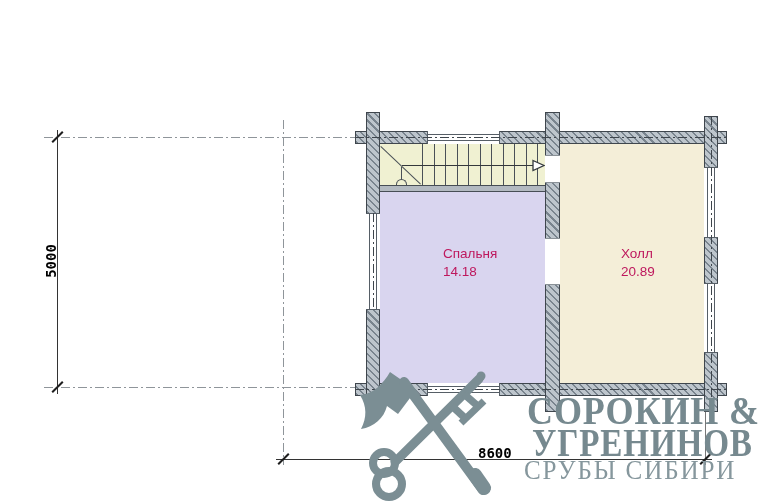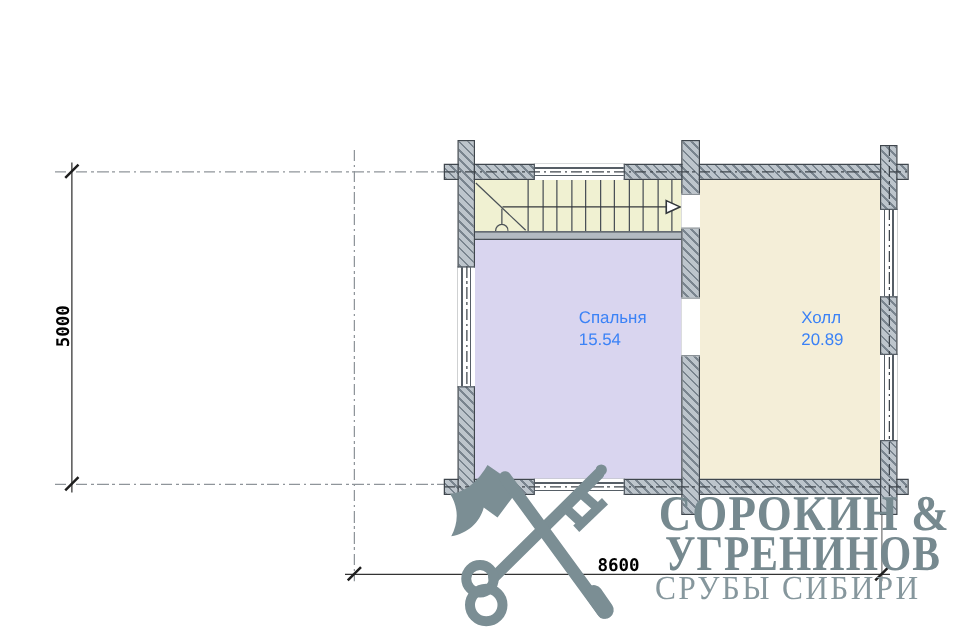--- a/index.html
+++ b/index.html
@@ -24,21 +24,21 @@
     position:absolute; width:14px; box-sizing:border-box;
     border-top:1px solid #565e66; border-bottom:1px solid #565e66;
     background:linear-gradient(to right,#fff 0 3px,#565e66 3px 4px,#fff 4px 10px,#565e66 10px 11px,#fff 11px 14px);
   }
   .opening {
     position:absolute; background:#fff; box-sizing:border-box;
     border-top:1px solid #8a9197; border-bottom:1px solid #8a9197;
   }
   
   .room { position:absolute; }
-  .room-label { position:absolute; color:#3b82f6; font-size:13.5px; line-height:18px; white-space:nowrap;margin-left:20px; }
+  .room-label { position:absolute; color:#be185d; font-size:13.5px; line-height:18px; white-space:nowrap; }
   
   .tread { position:absolute; width:1px; height:41px; top:144px; background:#4a5157; }
   .stair-diag { position:absolute; left:381px; top:146px; width:55px; height:1px; background:#4a5157;
                 transform:rotate(43.5deg); transform-origin:0 0; }
   .newel-line { position:absolute; left:401px; top:167px; width:1px; height:14px; background:#4a5157; }
   .newel-cap  { position:absolute; left:396px; top:179px; width:11px; height:6px; box-sizing:border-box;
                 border:1px solid #4a5157; border-bottom:none; border-radius:6px 6px 0 0; background:#f0f1d2; }
   .dir-line { position:absolute; left:402px; top:165px; width:132px; height:1.2px; background:#34383c; }
   .partition { position:absolute; left:380px; top:185px; width:165px; height:7px; background:#b3bac1;
                box-sizing:border-box; border-top:1px solid #474e55; border-bottom:1px solid #474e55; }
@@ -122,21 +122,21 @@
   <div class="opening" style="left:545px; top:155px; width:15px; height:28px;"></div>
   <div class="opening" style="left:545px; top:238px; width:15px; height:47px;"></div>
 
   <div class="dashdot-h axis" style="left:355px; top:137px; width:372px;"></div>
   <div class="dashdot-h axis" style="left:355px; top:389px; width:372px;"></div>
   <div class="dashdot-v axis" style="left:711px; top:116px; height:296px;"></div>
   <div class="dashdot-v axis" style="left:373px; top:213px; height:97px;"></div>
 
   <div class="room-label" style="left:443px; top:245px;">
     <div>Спальня</div>
-    <div>15.54</div>
+    <div>14.18</div>
   </div>
   <div class="room-label" style="left:621px; top:245px;">
     <div>Холл</div>
     <div>20.89</div>
   </div>
 
   <svg class="abs" style="left:340px; top:362px;" width="175" height="140" viewBox="0 0 175 140">
     <g fill="none" stroke="#7b8e94">
       <line x1="55" y1="100" x2="139" y2="17" stroke-width="9" stroke-linecap="round"></line>
       <circle cx="141" cy="14" r="4.5" fill="#7b8e94" stroke="none"></circle>

